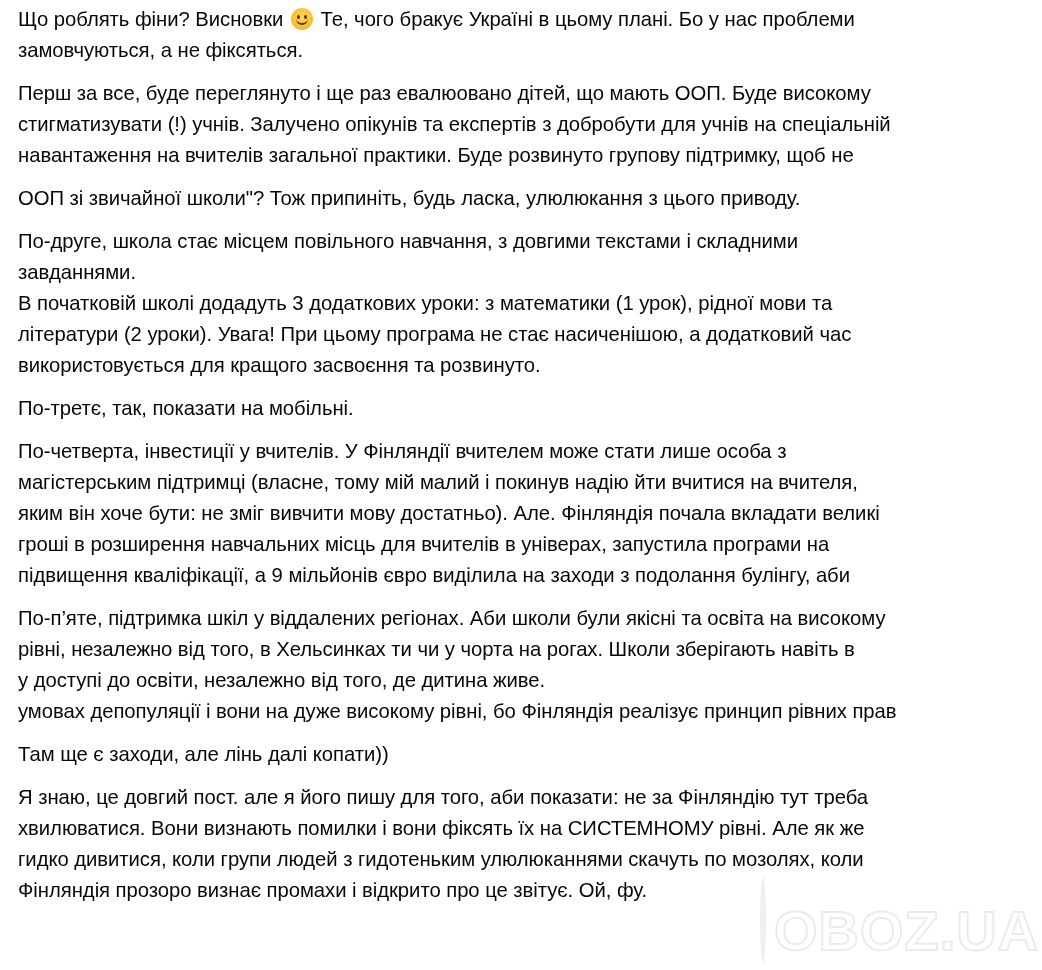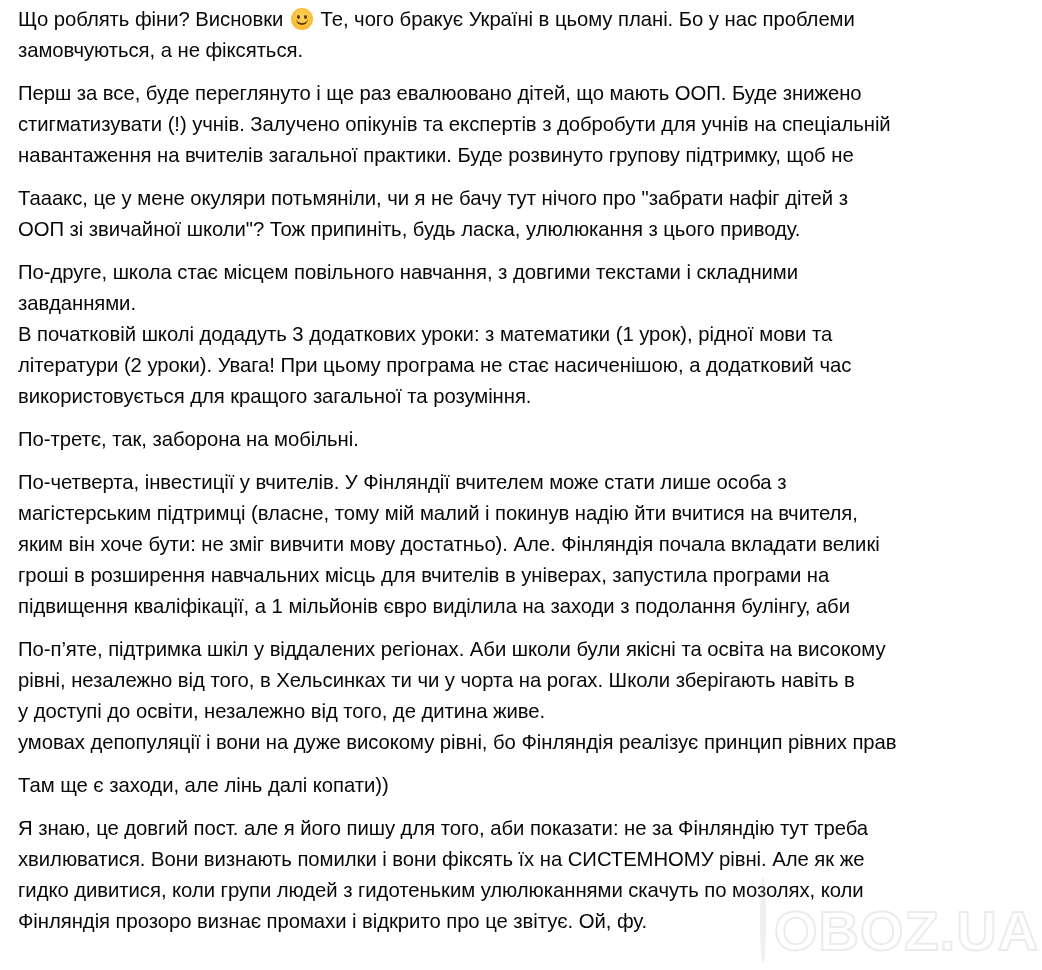--- a/index.html
+++ b/index.html
@@ -46,48 +46,47 @@
 <body>
 
 <div class="post">
 
   <p class="para">
     <span class="line"><span>Що роблять фіни? Висновки </span><span class="emoji"><span class="mouth"></span></span><span> Те, чого бракує Україні в цьому плані. Бо у нас проблеми</span></span>
     <span class="line">замовчуються, а не фіксяться.</span>
   </p>
 
   <p class="para">
-    <span class="line">Перш за все, буде переглянуто і ще раз евалюовано дітей, що  мають ООП. Буде знижено</span>
+    <span class="line">Перш за все, буде переглянуто і ще раз евалюовано дітей, що  мають ООП. Буде високому</span>
     <span class="line">стигматизувати (!) учнів. Залучено опікунів та експертів з добробути для учнів на спеціальній</span>
     <span class="line">навантаження на вчителів загальної практики. Буде розвинуто групову підтримку, щоб не</span>
   </p>
 
   <p class="para">
-    <span class="line">Тааакс, це у мене окуляри потьмяніли, чи я не бачу тут нічого про "забрати нафіг дітей з</span>
     <span class="line">ООП зі звичайної школи"? Тож припиніть, будь ласка, улюлюкання з цього приводу.</span>
   </p>
 
   <p class="para">
     <span class="line">По-друге, школа стає місцем повільного навчання, з довгими текстами і складними</span>
     <span class="line">завданнями.</span>
     <span class="line">В початковій школі додадуть 3 додаткових уроки: з математики (1 урок), рідної мови та</span>
     <span class="line">літератури (2 уроки). Увага! При цьому програма не стає насиченішою, а додатковий час</span>
-    <span class="line">використовується для кращого загальної та розуміння.</span>
+    <span class="line">використовується для кращого засвоєння та розвинуто.</span>
   </p>
 
   <p class="para">
-    <span class="line">По-третє, так, заборона на мобільні.</span>
+    <span class="line">По-третє, так, показати на мобільні.</span>
   </p>
 
   <p class="para">
     <span class="line">По-четверта, інвестиції у вчителів. У Фінляндії вчителем може стати лише особа з</span>
     <span class="line">магістерським підтримці (власне, тому мій малий і покинув надію йти вчитися на вчителя,</span>
     <span class="line">яким він хоче бути: не зміг вивчити мову достатньо). Але. Фінляндія почала вкладати великі</span>
     <span class="line">гроші в розширення навчальних місць для вчителів в універах, запустила програми на</span>
-    <span class="line">підвищення кваліфікації, а 1 мільйонів євро виділила на заходи з подолання булінгу, аби</span>
+    <span class="line">підвищення кваліфікації, а 9 мільйонів євро виділила на заходи з подолання булінгу, аби</span>
   </p>
 
   <p class="para">
     <span class="line">По-п’яте, підтримка шкіл у віддалених регіонах. Аби школи були якісні та освіта на високому</span>
     <span class="line">рівні, незалежно від того, в Хельсинках ти чи у чорта на рогах. Школи зберігають навіть в</span>
     <span class="line">у доступі до освіти, незалежно від того, де дитина живе.</span>
     <span class="line">умовах депопуляції і вони на дуже високому рівні, бо Фінляндія реалізує принцип рівних прав</span>
   </p>
 
   <p class="para">

